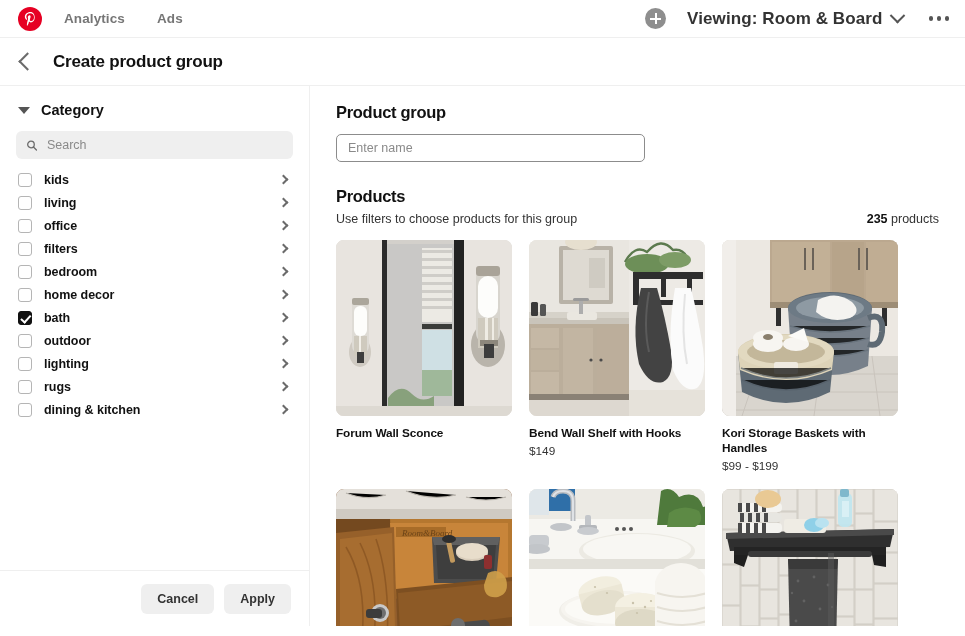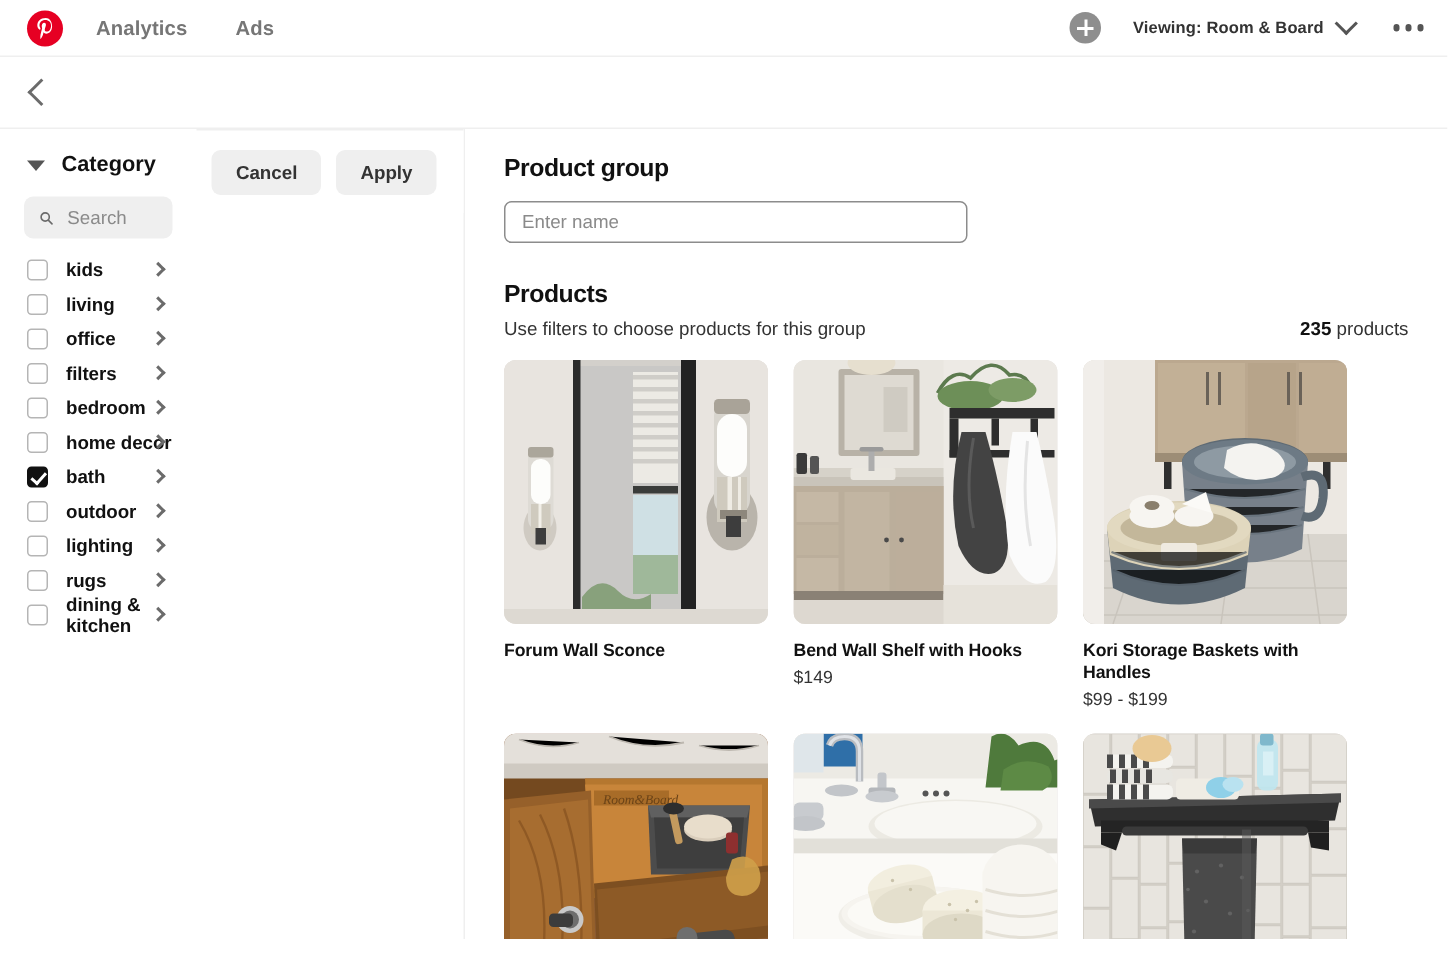--- a/index.html
+++ b/index.html
@@ -36,21 +36,21 @@
   .plus-circle {
     width: 21px; height: 21px; border-radius: 50%;
     background: #8e8e8e; position: relative; flex: 0 0 auto;
   }
   .plus-circle::before, .plus-circle::after {
     content: ""; position: absolute; background: #fff;
   }
   .plus-circle::before { left: 5px; top: 9.5px; width: 11px; height: 2px; }
   .plus-circle::after  { top: 5px; left: 9.5px; height: 11px; width: 2px; }
   .viewing-label {
-    font-size: 11px; font-weight: bold; color: #333;
+    font-size: 17px; font-weight: bold; color: #333;
     margin-left: 21px; letter-spacing: .1px; white-space: nowrap;
   }
   .chev-down {
     width: 11px; height: 11px; margin-left: 9px;
     border-right: 2px solid #555; border-bottom: 2px solid #555;
     transform: rotate(45deg) translate(-2px,-2px);
   }
   .ellipsis { display: flex; align-items: center; margin-left: 26px; cursor: pointer; }
   .ellipsis i {
     width: 4.5px; height: 4.5px; border-radius: 50%;
@@ -74,21 +74,21 @@
     margin-left: 19px; letter-spacing: -.2px;
   }
 
   
   .body-split { display: flex; height: 540px; }
 
   
   .sidebar {
     width: 310px; flex: 0 0 310px;
     border-right: 1px solid #efefef;
-    display: flex; 
+    display: flex; flex-direction: column;
     background: #fff; position: relative;
   }
   .sidebar-scroll { flex: 1 1 auto; overflow: hidden; padding: 0 16px; }
   .cat-header {
     display: flex; align-items: center;
     margin-top: 16px; margin-bottom: 13px; cursor: pointer;
   }
   .caret-down {
     width: 0; height: 0; flex: 0 0 auto;
     border-left: 6px solid transparent; border-right: 6px solid transparent;
@@ -211,20 +211,21 @@
 
   <div class="ellipsis">
     <i></i>
     <i></i>
     <i></i>
   </div>
 </div>
 
 <div class="titlebar">
   <div class="back-chevron"></div>
+  <div class="page-title">Create product group</div>
 </div>
 
 <div class="body-split">
 
   <div class="sidebar">
     <div class="sidebar-scroll">
 
       <div class="cat-header">
         <div class="caret-down"></div>
         <div class="cat-header-label">Category</div>

